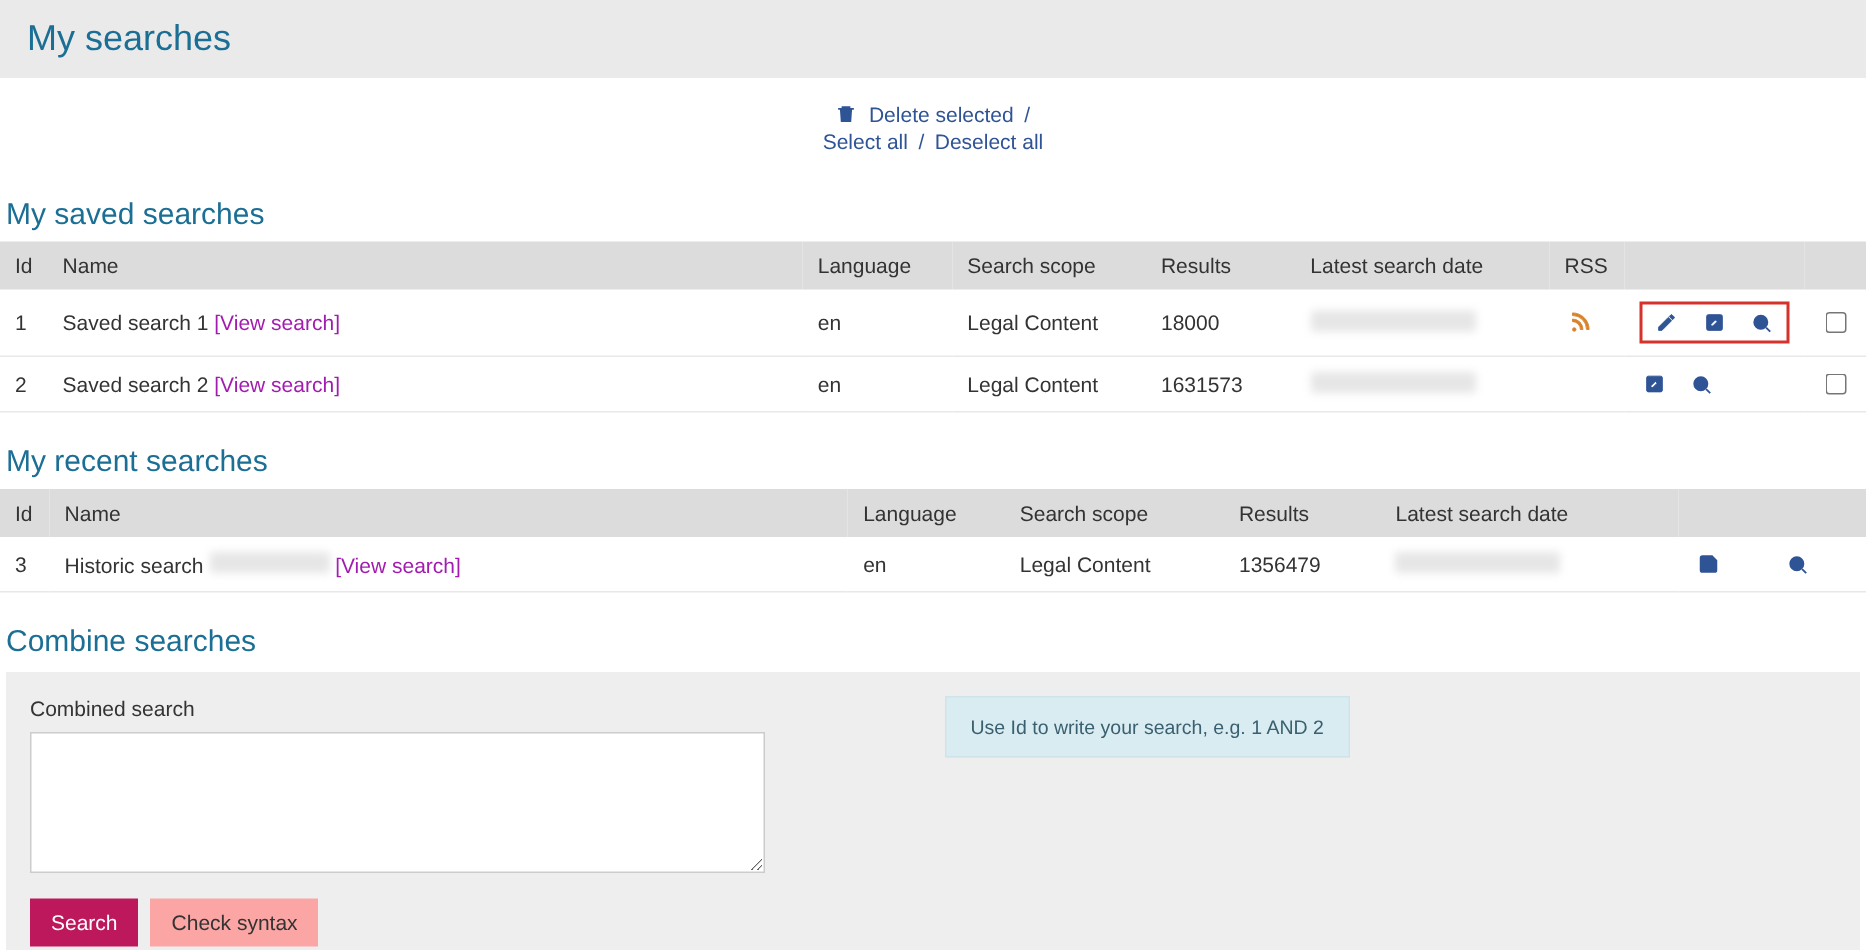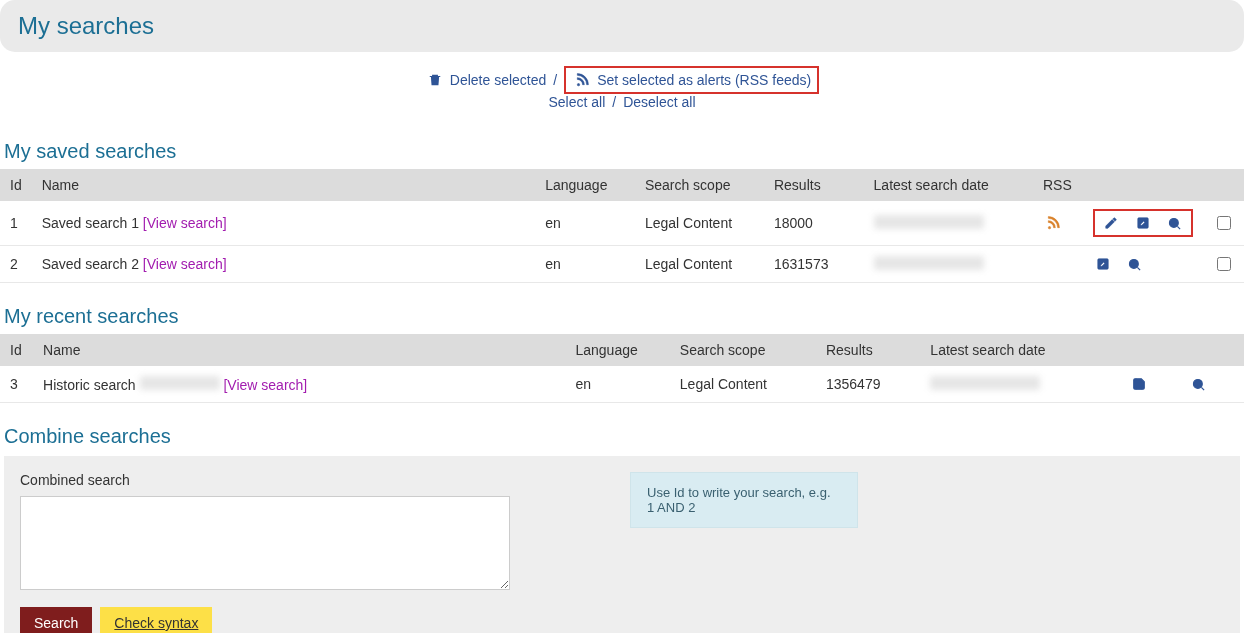--- a/index.html
+++ b/index.html
@@ -8,21 +8,20 @@
     font-family: Arial, Helvetica, sans-serif;
     font-size: 14px;
     color: #333;
     background: #fff;
     width: 1244px;
   }
   a { color: #2f5496; text-decoration: none; cursor: pointer; }
   .page-title-bar {
     background: #eaeaea;
     padding: 12px 18px;
-    border-radius: 15px;
   }
   .page-title-bar h1 {
     margin: 0;
     font-size: 24px;
     font-weight: 400;
     color: #1c6f94;
   }
   .toolbar {
     display: flex;
     justify-content: space-between;
@@ -100,27 +99,27 @@
     font-size:14px;
     padding:6px;
   }
   .btn-row { margin-top:14px; display:flex; gap:8px; }
   .btn {
     padding:8px 14px;
     border:none;
     font-size:14px;
     cursor:pointer;
   }
-  .btn-primary { background:#7f1d1d; color:#fff; }
-  .btn-light { background:#fde047; color:#333;text-decoration:underline; }
+  .btn-primary { background:#be185d; color:#fff; }
+  .btn-light { background:#fca5a5; color:#333; }
   .hint-box {
     background:#d9ecf2;
     color:#3a6070;
     padding:12px 16px;
-    width:228px;
+    width:270px;
     font-size:13px;
     border:1px solid #cfe4ea;
   }
   input[type="checkbox"]{ width:14px; height:14px; cursor:pointer;}
   th.narrow, td.narrow { width:30px;margin-left:44px; }
 </style>
 </head>
 <body>
 
 <div class="page-title-bar">
@@ -131,28 +130,20 @@
   <div class="toolbar-left">
     <a class="with-icon">
       <span class="icon-btn icon-blue">
         <svg viewBox="0 0 24 24" width="14" height="14" fill="none" stroke="currentColor" stroke-width="2">
             <path d="M3 6h18M8 6V4h8v2M6 6l1 14h10l1-14"></path>
           </svg>
       </span>
       <span>Delete selected</span>
     </a>
     <span class="sep">/</span>
-    <a class="red-box">
-      <span class="icon-btn icon-blue">
-        <svg viewBox="0 0 24 24" width="14" height="14" fill="currentColor">
-            <path d="M4 11a9 9 0 019 9h3A12 12 0 004 8v3zm0-7a16 16 0 0116 16h3A19 19 0 004 1v3zm2 14a2 2 0 100 4 2 2 0 000-4z"></path>
-          </svg>
-      </span>
-      <span>Set selected as alerts (RSS feeds)</span>
-    </a>
   </div>
   <div class="toolbar-right">
     <a>Select all</a>
     <span class="sep">/</span>
     <a>Deselect all</a>
   </div>
 </div>
 
 <h2 class="section">My saved searches</h2>
 <table class="data">

